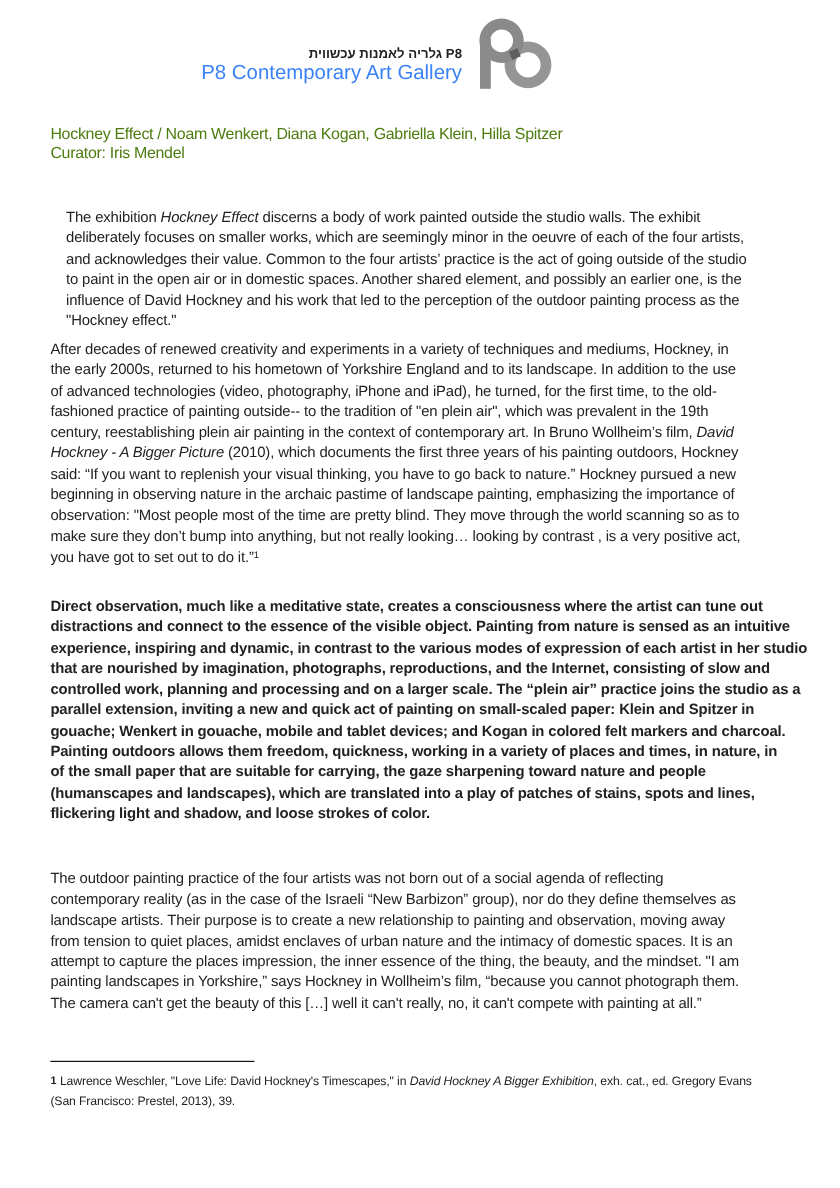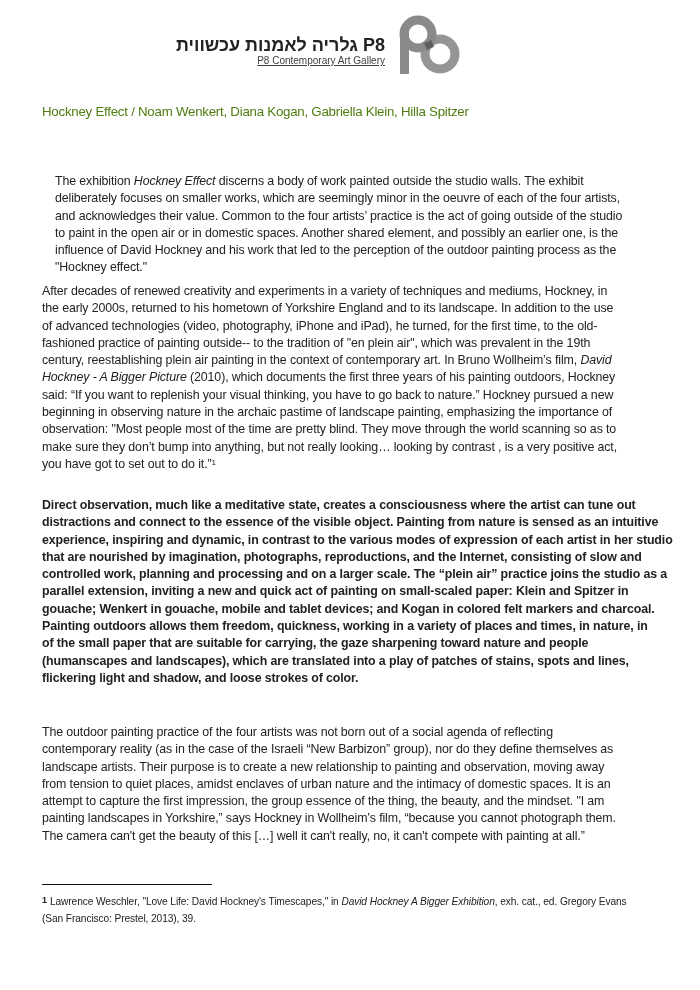--- a/index.html
+++ b/index.html
@@ -1,21 +1,21 @@
 <!DOCTYPE html>
 <html><head>
 <meta charset="utf-8">
 <style>
   html, body { margin:0; padding:0; background:#ffffff; }
   body { width:700px; height:990px; position:relative; overflow:hidden;
          font-family:"Liberation Sans", sans-serif; color:#1a1a1a; }
   .header { position:absolute; left:230px; top:14px; width:250px; height:62px; }
   .logo-text { position:absolute; right:95px; top:24px; text-align:right; line-height:15px; }
-  .logo-he { font-size:18px; font-weight:bold; color:#222; direction:rtl; white-space:nowrap;margin-left:40px; }
-  .logo-en { font-size:10px; color:#404040; white-space:nowrap;text-decoration:underline; }
+  .logo-he { font-size:11px; font-weight:bold; color:#222; direction:rtl; white-space:nowrap;margin-left:40px; }
+  .logo-en { font-size:17px; color:#3b82f6; white-space:nowrap; }
   .logo-mark { position:absolute; left:164px; top:0px; width:80px; height:62px; }
   .title-block { position:absolute; left:42px; top:104px; font-size:13.3px; line-height:16px; color:#4d7c0f; letter-spacing:-0.25px; }
   .title-block div { white-space:nowrap; }
   .para { position:absolute; left:42px; width:640px; font-size:12.4px; line-height:17.3px; color:#222; letter-spacing:-0.12px; }
   .para .ln { white-space:nowrap; display:block; }
   .para i { font-style:italic; }
   sup { font-size:8px; vertical-align:top; position:relative; top:-2px; }
   .fn-rule { position:absolute; left:42px; top:884px; width:170px; height:1px; background:#111; }
   .footnote { position:absolute; left:42px; top:893px; font-size:10.2px; line-height:17px; color:#222; letter-spacing:-0.1px; }
   .footnote .ln { display:block; white-space:nowrap; }
@@ -34,20 +34,21 @@
       <rect x="6" y="18" width="9" height="42" fill="#8a8a8a" stroke="none"></rect>
       <circle cx="24" cy="20" r="14" stroke="#8a8a8a"></circle>
       <circle cx="46" cy="40" r="15" stroke="#8a8a8a" opacity="0.9"></circle>
     </g>
     <path d="M30 29 A14 14 0 0 0 37 26 L40 33 A15 15 0 0 0 33 36 Z" fill="#5e5e5e"></path>
   </svg>
 </div>
 
 <div class="title-block">
   <div>Hockney Effect / Noam Wenkert, Diana Kogan, Gabriella Klein, Hilla Spitzer</div>
+  <div>Curator: Iris Mendel</div>
 </div>
 
 <div class="para" id="p0" style="top:173px;margin-left:13px;">
     <span class="ln"><span>The exhibition </span><i>Hockney Effect</i><span> discerns a body of work painted outside the studio walls. The exhibit</span></span>
     <span class="ln"><span>deliberately focuses on smaller works, which are seemingly minor in the oeuvre of each of the four artists,</span></span>
     <span class="ln"><span>and acknowledges their value. Common to the four artists’ practice is the act of going outside of the studio</span></span>
     <span class="ln"><span>to paint in the open air or in domestic spaces. Another shared element, and possibly an earlier one, is the</span></span>
     <span class="ln"><span>influence of David Hockney and his work that led to the perception of the outdoor painting process as the</span></span>
     <span class="ln"><span>"Hockney effect."</span></span>
   </div>
@@ -75,21 +76,21 @@
     <span class="ln"><span>Painting outdoors allows them freedom, quickness, working in a variety of places and times, in nature, in</span></span>
     <span class="ln"><span>of the small paper that are suitable for carrying,  the gaze sharpening toward nature and people</span></span>
     <span class="ln"><span>(humanscapes and landscapes), which are translated into a play of patches of stains, spots and lines,</span></span>
     <span class="ln"><span>flickering light and shadow, and loose strokes of color.</span></span>
   </div>
 <div class="para" id="p3" style="top:724px;">
     <span class="ln"><span>The outdoor painting practice of the four artists was not born out of a social agenda of reflecting</span></span>
     <span class="ln"><span>contemporary reality (as in the case of the Israeli “New Barbizon” group), nor do they define themselves as</span></span>
     <span class="ln"><span>landscape artists. Their purpose is to create a new relationship to painting and observation, moving away</span></span>
     <span class="ln"><span>from tension to quiet places, amidst enclaves of urban nature and the intimacy of domestic spaces. It is an</span></span>
-    <span class="ln"><span>attempt to capture the first impression, the group essence of the thing, the beauty, and the mindset. "I am</span></span>
+    <span class="ln"><span>attempt to capture the places impression, the inner essence of the thing, the beauty, and the mindset. "I am</span></span>
     <span class="ln"><span>painting landscapes in Yorkshire,” says Hockney in Wollheim’s film, “because you cannot photograph them.</span></span>
     <span class="ln"><span>The camera can't get the beauty of this […] well it can't really, no, it can't compete with painting at all.”</span></span>
   </div>
 
 <div class="fn-rule"></div>
 <div class="footnote">
   <span class="ln"><span class="fn-mark">1</span><span>Lawrence Weschler, "Love Life: David Hockney's Timescapes," in </span><i>David Hockney A Bigger Exhibition</i><span>, exh. cat., ed. Gregory Evans</span></span>
   <span class="ln">(San Francisco: Prestel, 2013), 39.</span>
 </div>
 

